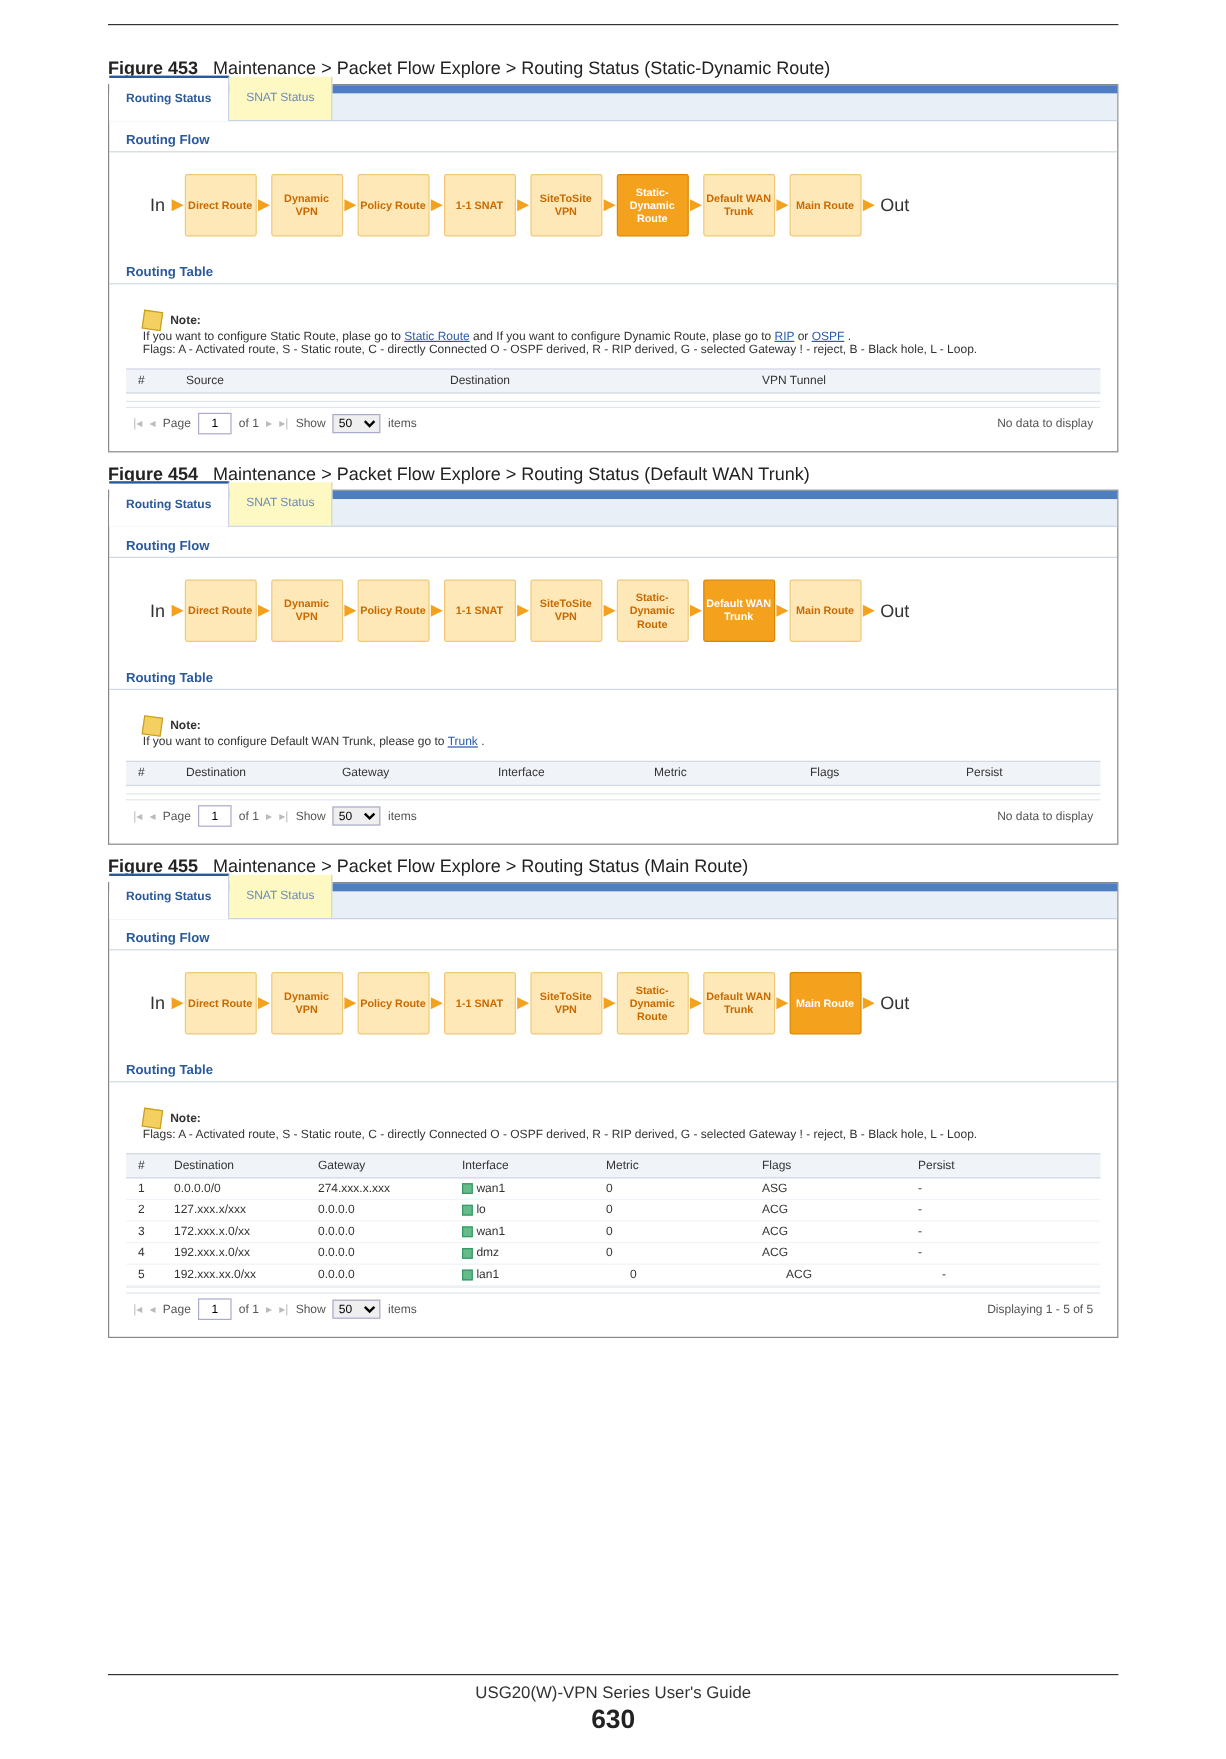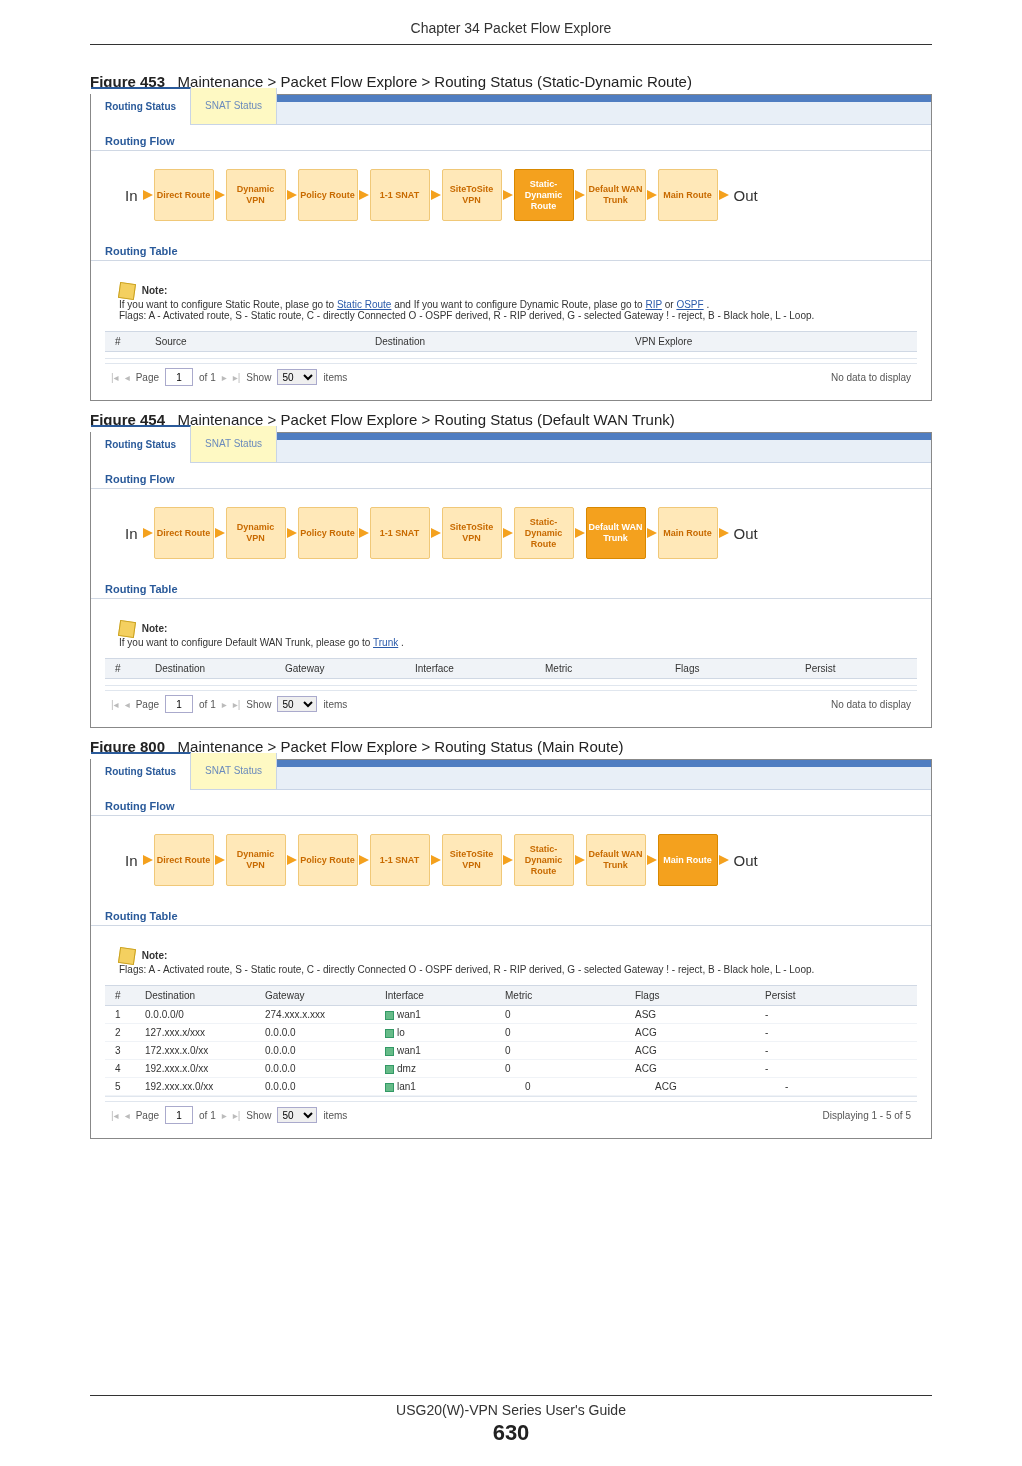--- a/index.html
+++ b/index.html
@@ -184,21 +184,20 @@
     border-top: 1px solid #333;
     margin: 0 90px 6px 90px;
   }
   .footer-title { font-size: 14px; color: #333; }
   .footer-page { font-size: 22px; font-weight: bold; color: #222; margin-top: 2px; }
 </style>
 </head>
 <body>
 
 <div class="page">
-  <div class="chapter-header">Chapter 34 Packet Flow Explore</div>
   <hr class="hr-top">
 
   <div class="figure-caption">
     <b>Figure 453</b>&nbsp;&nbsp;
     <span>Maintenance &gt; Packet Flow Explore &gt; Routing Status (Static-Dynamic Route)</span>
   </div>
   <div class="panel">
     <div class="titlebar"></div>
     <div class="tabs">
       <div class="tab active">Routing Status</div>
@@ -236,21 +235,21 @@
       <span class="link">RIP</span>
       <span> or </span>
       <span class="link">OSPF</span>
       <span>.</span><br>
       <span>Flags: A - Activated route, S - Static route, C - directly Connected O - OSPF derived, R - RIP derived, G - selected Gateway ! - reject, B - Black hole, L - Loop.</span>
     </div>
     <div class="table-head">
       <div class="col" style="width:40px">#</div>
       <div class="col" style="width:220px">Source</div>
       <div class="col" style="width:260px">Destination</div>
-      <div class="col" style="flex:1">VPN Explore</div>
+      <div class="col" style="flex:1">VPN Tunnel</div>
     </div>
     <div class="table-body" style="height:6px"></div>
     <div class="pager">
       <span class="nav">|◂</span>
       <span class="nav">◂</span>
       <span>Page</span>
       <input class="pg" value="1" style="">
       <span>of 1</span>
       <span class="nav">▸</span>
       <span class="nav">▸|</span>
@@ -322,21 +321,21 @@
       <span class="nav">▸|</span>
       <span>Show</span>
       <select class="show"><option>50</option></select>
       <span>items</span>
       <span class="spacer"></span>
       <span>No data to display</span>
     </div>
   </div>
 
   <div class="figure-caption">
-    <b>Figure 800</b>&nbsp;&nbsp;
+    <b>Figure 455</b>&nbsp;&nbsp;
     <span>Maintenance &gt; Packet Flow Explore &gt; Routing Status (Main Route)</span>
   </div>
   <div class="panel">
     <div class="titlebar"></div>
     <div class="tabs">
       <div class="tab active">Routing Status</div>
       <div class="tab inactive">SNAT Status</div>
     </div>
     <div class="section-head">Routing Flow</div>
     <div class="flow-row">

